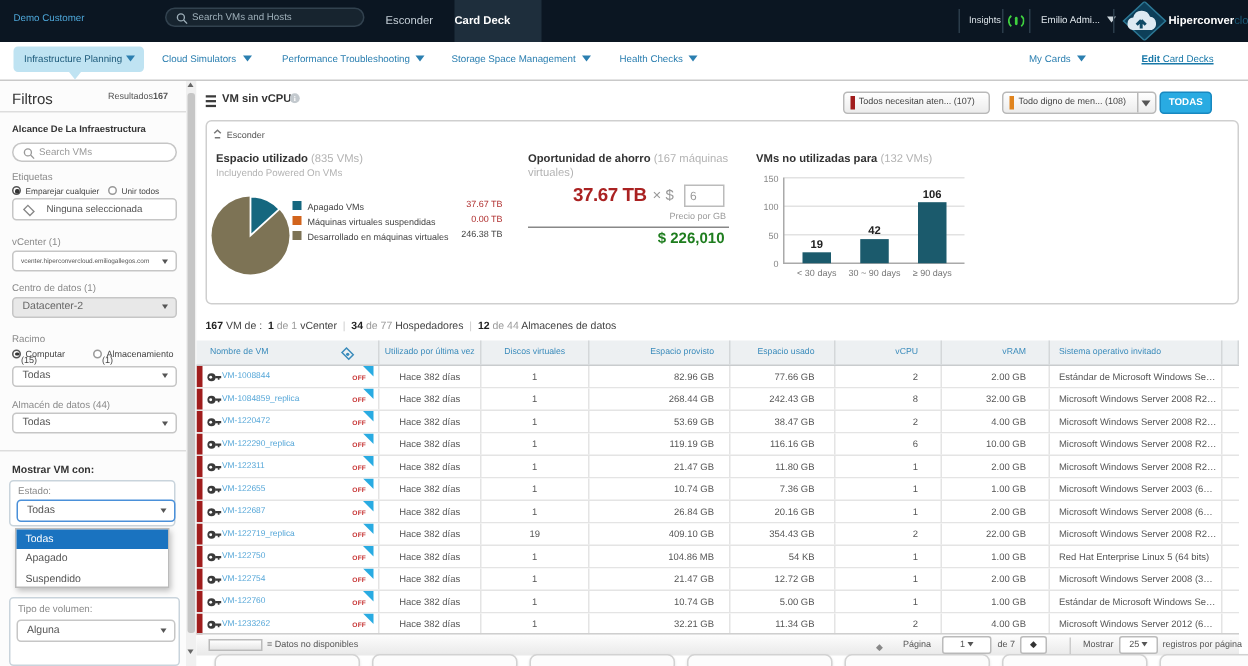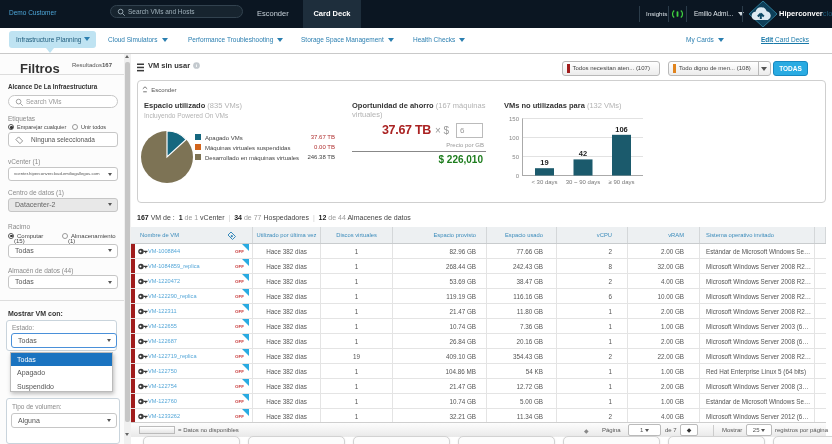--- a/index.html
+++ b/index.html
@@ -7,21 +7,21 @@
   font-family:"Liberation Sans", sans-serif; position:relative; }
 
 #topbar { position:absolute; left:0; top:0; width:832px; height:28px; background:#0b1622; }
 #topbar .sep { position:absolute; top:6px; width:1px; height:16px; background:#2b3c4a; }
 #demo { position:absolute; left:9px; top:9px; font-size:6.5px; color:#4da6d8; }
 #searchpill { position:absolute; left:110px; top:5px; width:133px; height:13px;
   background:#17242f; border:1px solid #32424f; border-radius:7px; color:#9fb0ba;
   font-size:6.5px; line-height:11px; padding-left:17px; }
 #dashb { position:absolute; left:257px; top:9px; font-size:7.5px; color:#c6d0d8; }
 #cdtab { position:absolute; left:303px; top:0; width:58px; height:28px; background:#1e2e3c;
-  color:#fff; font-weight:bold; font-size:7.5px; text-align:center; line-height:28px; }
+  color:#fff; font-weight:bold; font-size:7.5px; line-height:28px; }
 #insights { position:absolute; left:646px; top:10px; font-size:6.2px; color:#dde4e9; }
 #emilio { position:absolute; left:694px; top:10px; font-size:6.5px; color:#dde4e9; }
 #logotext { position:absolute; left:779px; top:9px; font-size:7.5px; color:#fff; font-weight:bold; white-space:nowrap;}
 #logotext span { color:#1b5a78; font-weight:normal; }
 
 #nav2 { position:absolute; left:0; top:28px; width:832px; height:26px; background:#fff;
   border-bottom:1px solid #c9c9c9; font-size:6.5px; color:#2b7fb0; }
 #infra { position:absolute; left:9px; top:3px; width:87px; height:17px; background:#bfe3f2;
   border-radius:3px; color:#1d5a7a; line-height:17px; text-align:left; padding-left:7px; }
 .navitem { position:absolute; top:8px; white-space:nowrap; }
@@ -114,21 +114,21 @@
     <div id="infra">Infrastructure Planning<span class="caret" style="position:absolute;right:6px;top:7px;border-top-color:#2b7fb0"></span></div>
   <div class="navitem" style="left:108px">Cloud Simulators<span class="caret"></span></div>
   <div class="navitem" style="left:188px">Performance Troubleshooting<span class="caret"></span></div>
   <div class="navitem" style="left:301px">Storage Space Management<span class="caret"></span></div>
   <div class="navitem" style="left:413px">Health Checks<span class="caret"></span></div>
   <div class="navitem" style="left:686px">My Cards<span class="caret"></span></div>
   <div class="navitem" style="left:761px;color:#1878a8;text-decoration:underline;"><span style="font-weight:bold">Edit</span> Card Decks</div>
 </div>
 
 <div id="sidebar">
-  <div style="position:absolute;left:20px;top:7px;font-weight:bold;font-size:13px;color:#333">Filtros</div>
+  <div style="position:absolute;left:8px;top:7px;font-weight:normal;font-size:10px;color:#333">Filtros</div>
   <div style="position:absolute;right:12px;top:8px;font-size:6px;color:#555">Resultados<b>167</b></div>
   <div style="position:absolute;left:0;top:20px;width:124px;height:1px;background:#ddd"></div>
   <div style="position:absolute;left:8px;top:29px;font-weight:bold;font-size:6.3px;color:#333">Alcance De La Infraestructura</div>
   <div style="position:absolute;left:8px;top:41px;width:110px;height:13px;background:#fff;border:1px solid #c6c6c6;border-radius:7px;color:#999;line-height:11px;padding-left:17px;">Search VMs
     <svg style="position:absolute;left:6px;top:2px" width="9" height="9" viewBox="0 0 10 10">
       <circle cx="4" cy="4" r="2.6" fill="none" stroke="#999" stroke-width="1"></circle>
       <line x1="6" y1="6" x2="8.6" y2="8.6" stroke="#999" stroke-width="1"></line>
     </svg>
   </div>
   <div class="slabel" style="position:absolute;left:8px;top:61px">Etiquetas</div>
@@ -173,21 +173,21 @@
     <div style="position:absolute;left:1px;bottom:8px;width:0;height:0;border-left:2.5px solid transparent;border-right:2.5px solid transparent;border-top:3.5px solid #666;"></div>
   </div>
 
 <div id="main">
   <div id="mhead">
     <svg style="position:absolute;left:-1px;top:1.5px" width="7" height="9" viewBox="0 0 7 9">
       <rect x="0" y="0.5" width="7" height="1.5" fill="#3a3a3a"></rect>
       <rect x="0" y="3.7" width="7" height="1.5" fill="#3a3a3a"></rect>
       <rect x="0" y="6.9" width="7" height="1.5" fill="#3a3a3a"></rect>
     </svg>
-    <span style="margin-left:10px;font-size:7.5px;">VM sin usar</span>
+    <span style="margin-left:10px;font-size:7.5px;">VM sin vCPU</span>
     <svg style="position:absolute;left:55px;top:1px" width="7" height="7" viewBox="0 0 10 10">
       <circle cx="5" cy="5" r="4.8" fill="#c3c9ce"></circle>
       <text x="5" y="7.6" font-size="7" fill="#fff" text-anchor="middle" font-family="Liberation Serif">i</text>
     </svg>
   </div>
   <div class="btn" style="left:430.5px;width:98.5px;padding-left:10px;">
     <span style="position:absolute;left:4px;top:2px;width:3px;height:9px;background:#a01c1c"></span>
     Todos necesitan aten... (107)</div>
   <div class="btn" style="left:537px;width:102.5px;padding-left:10px;">
     <span style="position:absolute;left:4px;top:2px;width:3px;height:9px;background:#e0841e"></span>

